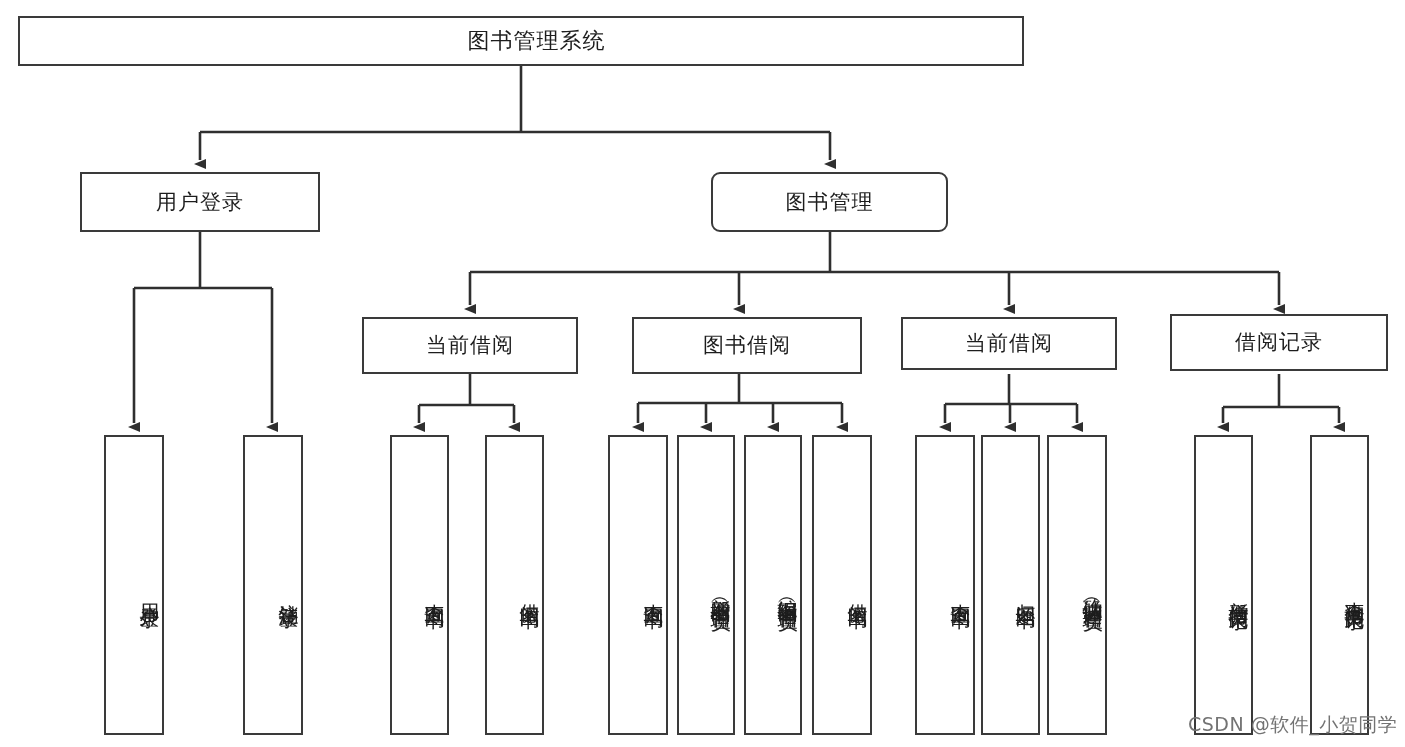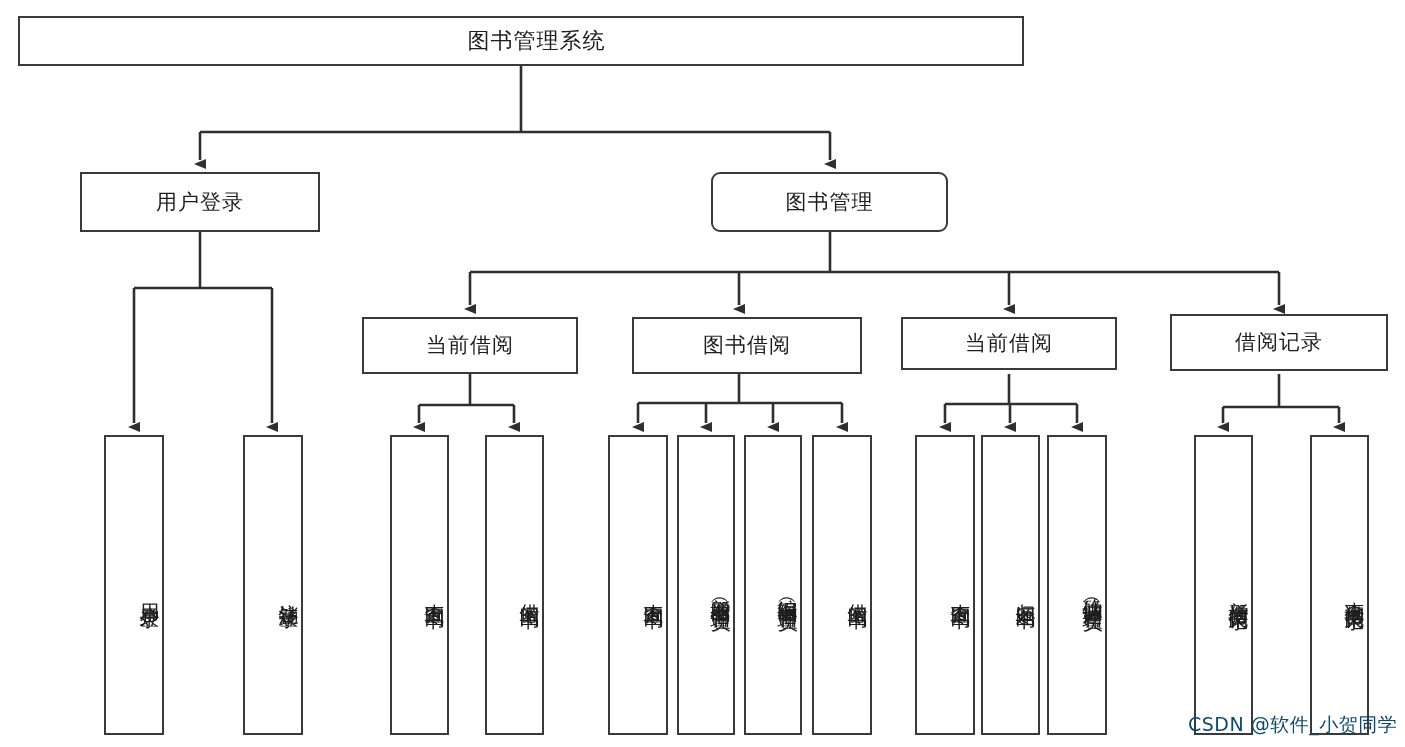--- a/index.html
+++ b/index.html
@@ -52,21 +52,21 @@
     align-items: flex-start;
     justify-content: center;
   }
   .node.vertical .lbl {
     writing-mode: vertical-rl;
     text-orientation: upright;
     white-space: nowrap;
   }
   .watermark {
     position: absolute;
-    color: #0c4a6e;
+    color: #737373;
     font-size: 19px;
     letter-spacing: 0.5px;
     white-space: nowrap;
     z-index: 3;
     left: 1188px;
     top: 712px;
   }
 </style>
 </head>
 <body>

